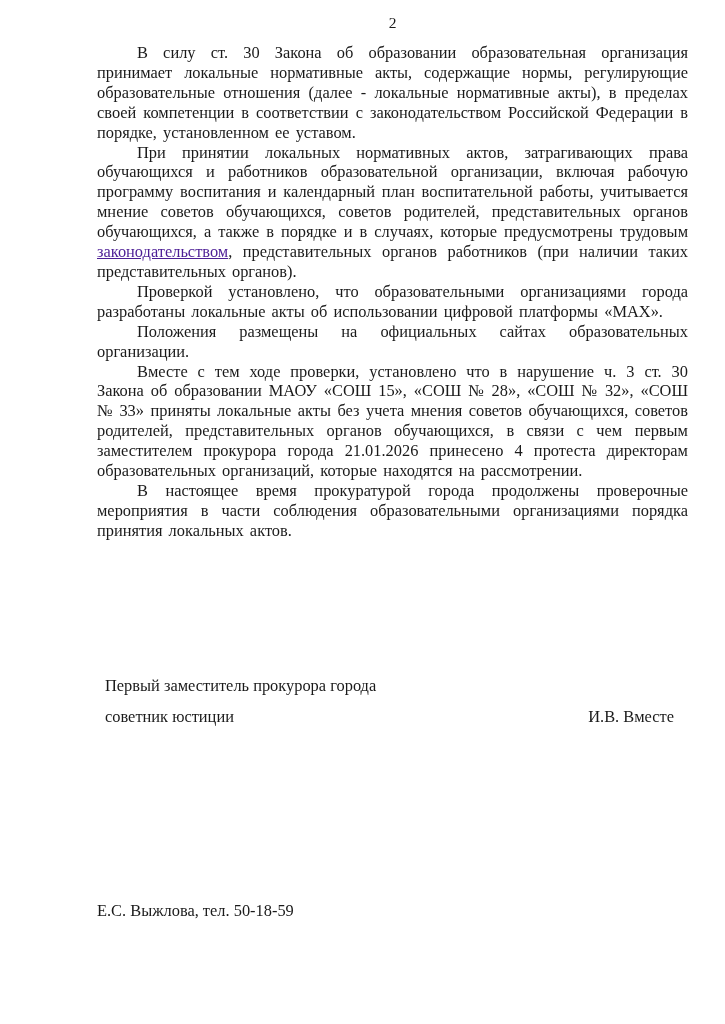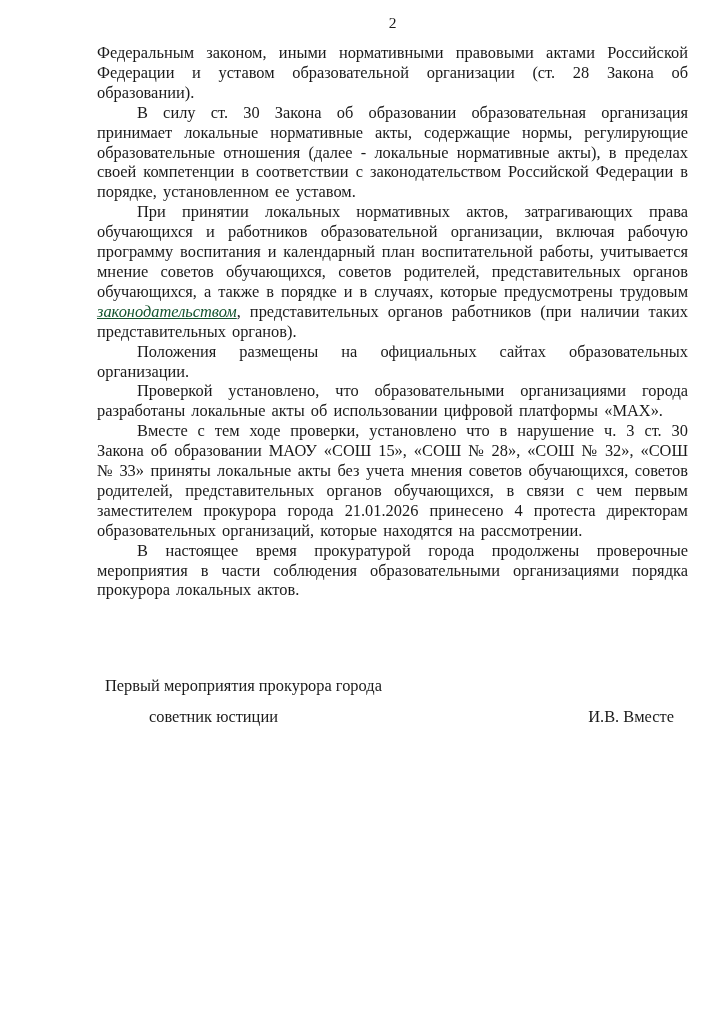--- a/index.html
+++ b/index.html
@@ -36,64 +36,62 @@
   }
   .body-text p {
     margin: 0;
     text-indent: 40px;
     text-align: justify;
   }
   .body-text p.p-continued {
     text-indent: 0;
   }
   a.doc-link {
-    color: #14532d;
+    color: #4c1d95;
     text-decoration: underline;
     cursor: pointer;
-    font-style: italic;
   }
   .signature {
     position: absolute;
     top: 676px;
     left: 105px;
     width: 577px;
   }
   .sig-row2 {
     display: flex;
     justify-content: space-between;
     align-items: baseline;
     margin-top: 11px;
     padding-right: 8px;
-    margin-left: 44px;
   }
   .footer-note {
     position: absolute;
     top: 901px;
     left: 97px;
   }
 </style>
 </head>
 <body>
 
 <div class="page">
 
   <div class="pagenum">2</div>
 
   <div class="body-text">
-    <p class="p-continued">Федеральным законом, иными нормативными правовыми актами Российской Федерации и уставом образовательной организации (ст. 28 Закона об образовании).</p>
     <p>В силу ст. 30 Закона об образовании образовательная организация принимает локальные нормативные акты, содержащие нормы, регулирующие образовательные отношения (далее - локальные нормативные акты), в пределах своей компетенции в соответствии с законодательством Российской Федерации в порядке, установленном ее уставом.</p>
     <p><span>При принятии локальных нормативных актов, затрагивающих права обучающихся и работников образовательной организации, включая рабочую программу воспитания и календарный план воспитательной работы, учитывается мнение советов обучающихся, советов родителей, представительных органов обучающихся, а также в порядке и в случаях, которые предусмотрены трудовым </span><a class="doc-link">законодательством</a><span>, представительных органов работников (при наличии таких представительных органов).</span></p>
+    <p>Проверкой установлено, что образовательными организациями города разработаны локальные акты об использовании цифровой платформы «MAX».</p>
     <p>Положения размещены на официальных сайтах образовательных организации.</p>
-    <p>Проверкой установлено, что образовательными организациями города разработаны локальные акты об использовании цифровой платформы «MAX».</p>
     <p>Вместе с тем ходе проверки, установлено что в нарушение ч. 3 ст. 30 Закона об образовании МАОУ «СОШ 15», «СОШ № 28», «СОШ № 32», «СОШ № 33» приняты локальные акты без учета мнения советов обучающихся, советов родителей, представительных органов обучающихся, в связи с чем первым заместителем прокурора города 21.01.2026 принесено 4 протеста директорам образовательных организаций, которые находятся на рассмотрении.</p>
-    <p>В настоящее время прокуратурой города продолжены проверочные мероприятия в части соблюдения образовательными организациями порядка прокурора локальных актов.</p>
+    <p>В настоящее время прокуратурой города продолжены проверочные мероприятия в части соблюдения образовательными организациями порядка принятия локальных актов.</p>
   </div>
 
   <div class="signature">
-    <div>Первый мероприятия прокурора города</div>
+    <div>Первый заместитель прокурора города</div>
     <div class="sig-row2">
       <span>советник юстиции</span>
       <span>И.В. Вместе</span>
     </div>
   </div>
 
+  <div class="footer-note">Е.С. Выжлова, тел. 50-18-59</div>
 
 </div>
 
 </body></html>

